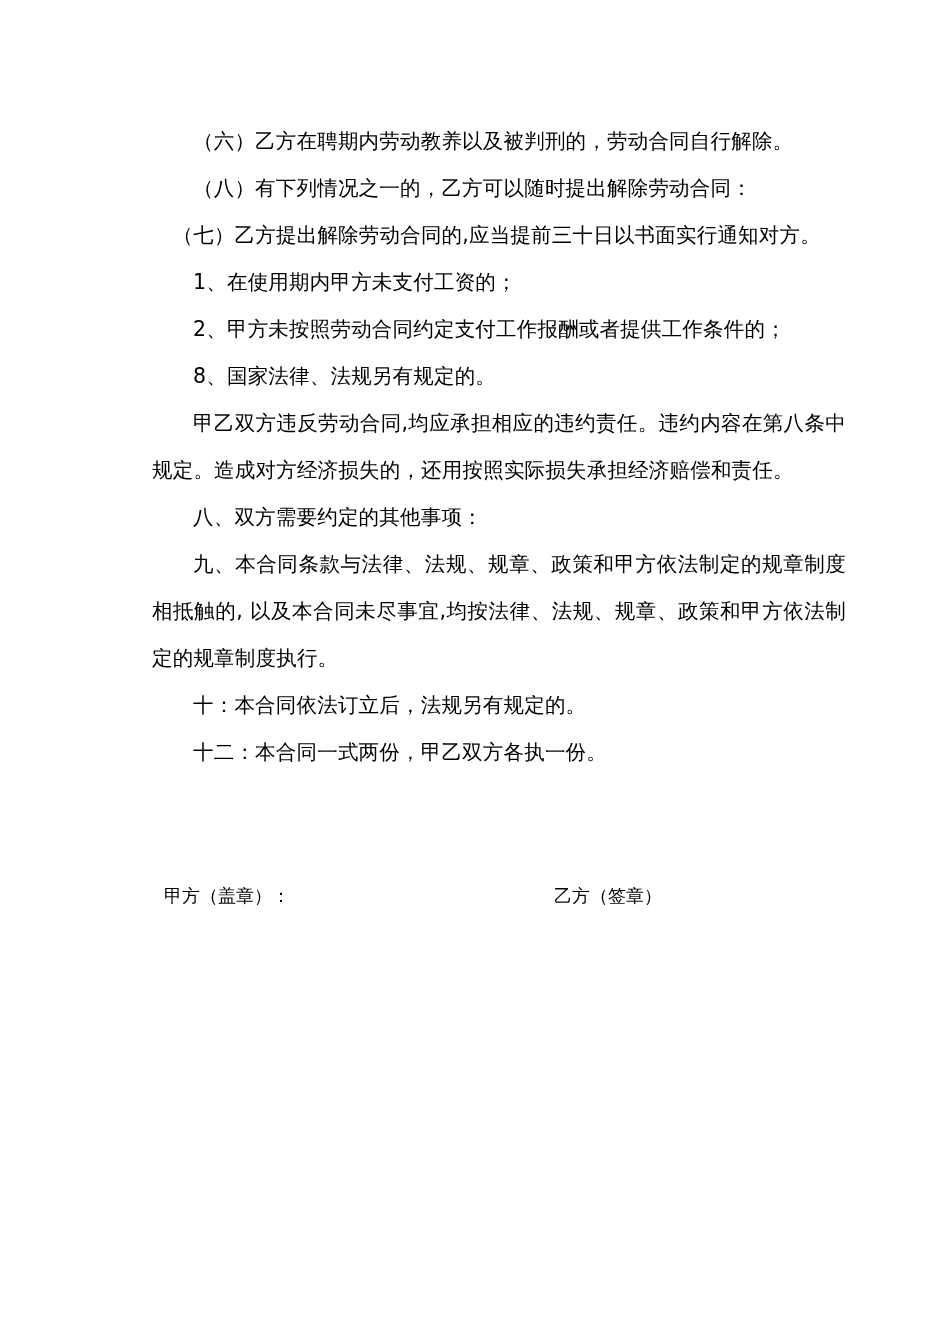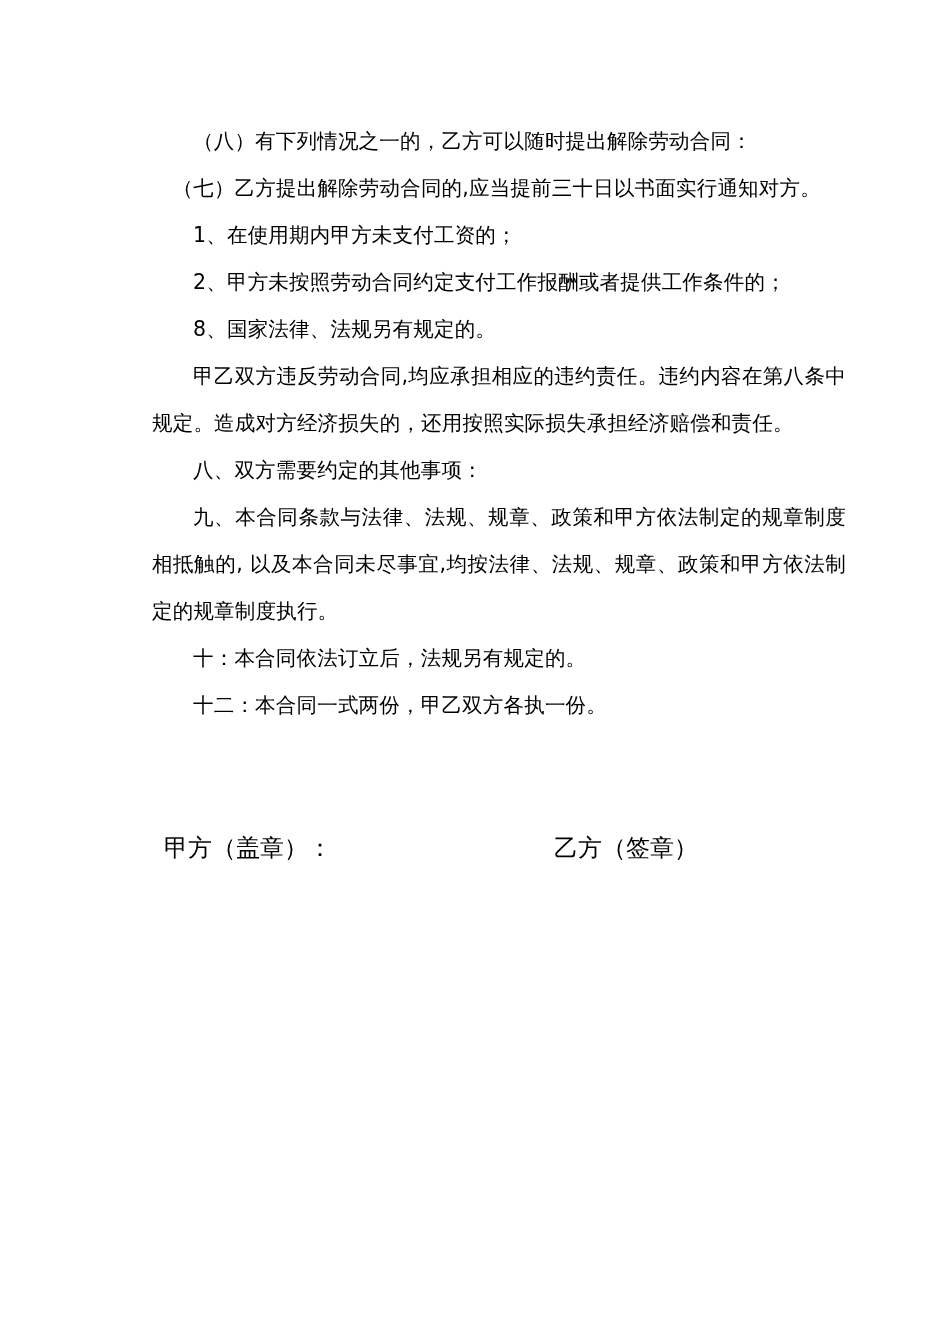--- a/index.html
+++ b/index.html
@@ -37,38 +37,39 @@
   }
   p.indent-1 {
     text-indent: 1em;
   }
   .spacer-block {
     height: 96px;
   }
   .signature-row {
     display: flex;
     align-items: baseline;
-    font-size: 24px;
+    font-size: 18px;
     line-height: 47px;
     padding-left: 12px;
   }
   .sig-left {
     width: 390px;
     flex: 0 0 390px;
   }
   .sig-right {
     flex: 1 1 auto;
   }
 </style>
 </head>
 <body>
 
 <div class="page">
   <div class="doc-body">
 
+    <p class="para indent-2">（六）乙方在聘期内劳动教养以及被判刑的，劳动合同自行解除。</p>
     <p class="para indent-2">（八）有下列情况之一的，乙方可以随时提出解除劳动合同：</p>
     <p class="para indent-1">（七）乙方提出解除劳动合同的,应当提前三十日以书面实行通知对方。</p>
     <p class="para indent-2">1、在使用期内甲方未支付工资的；</p>
     <p class="para indent-2">2、甲方未按照劳动合同约定支付工作报酬或者提供工作条件的；</p>
     <p class="para indent-2">8、国家法律、法规另有规定的。</p>
     <p class="para indent-2">甲乙双方违反劳动合同,均应承担相应的违约责任。违约内容在第八条中规定。造成对方经济损失的，还用按照实际损失承担经济赔偿和责任。</p>
     <p class="para indent-2">八、双方需要约定的其他事项：</p>
     <p class="para indent-2">九、本合同条款与法律、法规、规章、政策和甲方依法制定的规章制度相抵触的, 以及本合同未尽事宜,均按法律、法规、规章、政策和甲方依法制定的规章制度执行。</p>
     <p class="para indent-2">十：本合同依法订立后，法规另有规定的。</p>
     <p class="para indent-2">十二：本合同一式两份，甲乙双方各执一份。</p>

